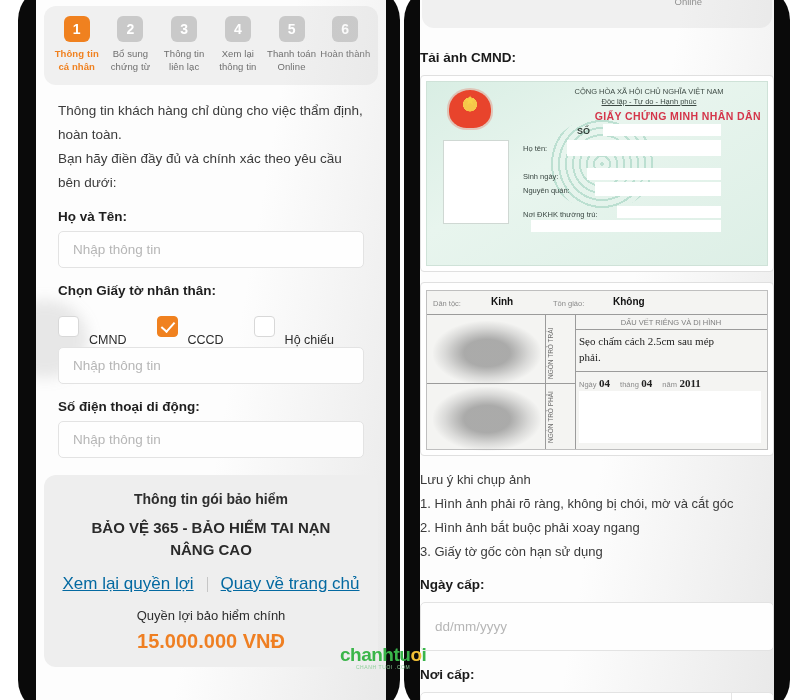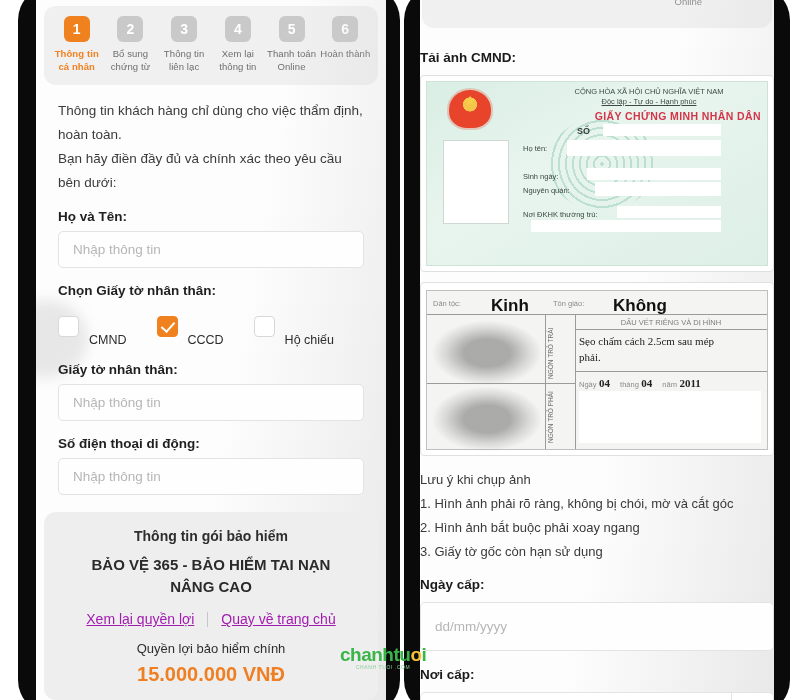--- a/index.html
+++ b/index.html
@@ -98,21 +98,21 @@
 
   
   .pkg{
     margin: 17px 8px 0 8px; background:#eeeeee; border-radius: 12px;
     padding: 16px 12px 14px 12px; text-align:center; position:relative; z-index:2;
   }
   .pkg-title{ font-size: 14px; font-weight:bold; color:#2e2e2e; }
   .pkg-name{ font-size: 15px; font-weight:bold; color:#2a2a2a; margin-top:10px; line-height: 22px; }
   .pkg-links{ margin-top: 13px; display:flex; align-items:center; justify-content:center; }
   .pkg-links a{
-    color:#a21caf; font-size:14px; text-decoration: underline; cursor:pointer;
+    color:#0369a1; font-size:17px; text-decoration: underline; cursor:pointer;
   }
   .pkg-div{ width:1px; height:15px; background:#c6c6c6; margin: 0 13px; }
   .pkg-sub{ font-size:13px; font-weight:normal; color:#2e2e2e; margin-top: 14px; }
   .pkg-amt{ font-size: 20px; font-weight:bold; color:#ef7f22; margin-top: 7px; }
 
   
   .body-right{ padding: 0 0; position:relative; z-index:2; }
   .stepper-stub{
     height: 28px; background:#f0f0f0; border-radius: 0 0 12px 12px;
     margin: 0 2px; position: relative;
@@ -172,21 +172,21 @@
 
   .idback{
     position:relative; height: 160px; background:#f4f4f2;
     border:1px solid #bfbfbf; margin-top: 2px;
   }
   .ib-top{
     position:absolute; left:0; right:0; top:0; height:24px;
     border-bottom:1px solid #9b9b9b; font-size:9px; color:#3a3a3a;
   }
   .ib-top .k{ position:absolute; font-size:7.5px; color:#8a8a8a; top:8px; }
-  .ib-top .v{ position:absolute; font-size:17px; color:#111; top:5px; font-weight:bold; }
+  .ib-top .v{ position:absolute; font-size:10px; color:#111; top:5px; font-weight:bold; }
   .fp{
     position:absolute; width: 108px; height: 64px; left: 6px;
     background: radial-gradient(ellipse at 50% 50%, rgba(110,110,110,.55) 0 30%, rgba(150,150,150,.28) 55%, rgba(255,255,255,0) 72%);
     border: 0;
   }
   .fp.one{ top: 30px; }
   .fp.two{ top: 96px; }
   .ib-vsep{ position:absolute; left:118px; top:24px; bottom:0; width:1px; background:#9b9b9b; }
   .ib-vsep2{ position:absolute; left:148px; top:24px; bottom:0; width:1px; background:#9b9b9b; }
   .ib-hsep{ position:absolute; left:0; right:0; height:1px; background:#9b9b9b; }
@@ -296,21 +296,20 @@
           <div class="checkitem">
             <div class="cbox checked"></div>
             <div class="ctext">CCCD</div>
           </div>
           <div class="checkitem">
             <div class="cbox"></div>
             <div class="ctext">Hộ chiếu</div>
           </div>
         </div>
 
-        <div class="flabel">Giấy tờ nhân thân:</div>
         <div class="finput">Nhập thông tin</div>
 
         <div class="flabel">Số điện thoại di động:</div>
         <div class="finput">Nhập thông tin</div>
       </div>
 
       <div class="pkg">
         <div class="pkg-title">Thông tin gói bảo hiểm</div>
         <div class="pkg-name">
           <span>BẢO VỆ 365 - BẢO HIỂM TAI NẠN</span><br>

